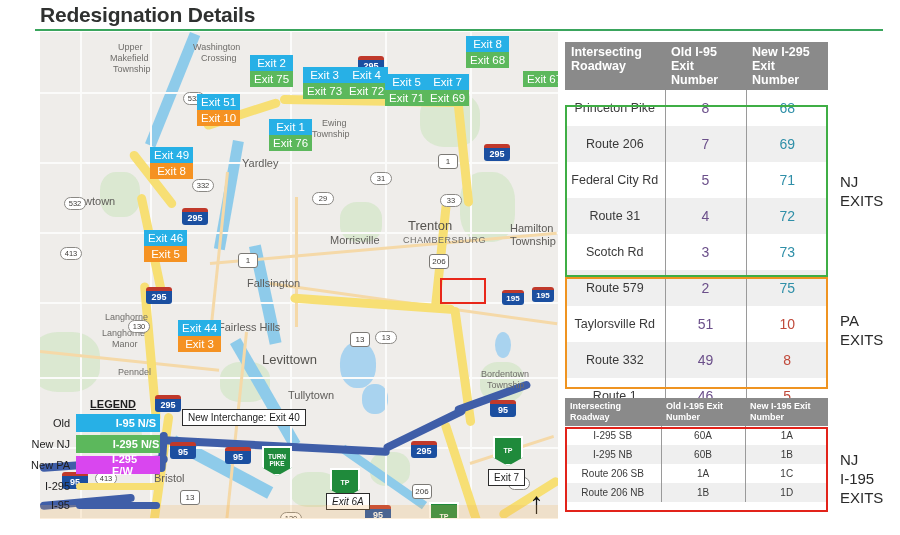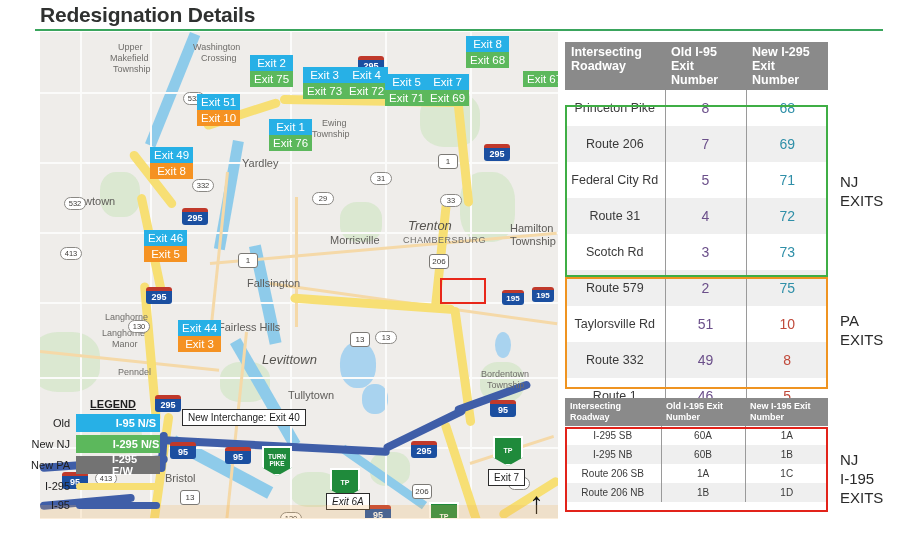--- a/index.html
+++ b/index.html
@@ -34,21 +34,21 @@
   .road-sm { position:absolute; background:#fbfbfa; }
   .arterial { position:absolute; background:#f5d9a8; }
   .yellowhwy { position:absolute; background:#f7df74; border-radius:5px; }
   .bluehwy { position:absolute; background:#3f5ea8; border-radius:5px; }
   .riverband { position:absolute; background:#8ecbea; }
 
   .maptext {
     position:absolute; color:#6f6d6a; font-size:9px;
     white-space:nowrap; font-family:"Liberation Sans", sans-serif;
   }
-  .maptext.big { font-size:13px; color:#55534f;font-style:italic; }
+  .maptext.big { font-size:13px; color:#55534f; }
   .maptext.med { font-size:11px; color:#5e5c59; }
 
   
   .shield-i {
     position:absolute; width:26px; height:17px; border-radius:3px;
     background:#1b4fa0; color:#fff; font-size:9px; font-weight:bold;
     display:flex; align-items:center; justify-content:center;
     border-top:4px solid #c0392b; line-height:1;
   }
   .shield-i.small { width:22px; height:15px; font-size:8px; border-top-width:3px;}
@@ -241,21 +241,21 @@
   <div class="maptext med" style="left:470px;top:190px;">Hamilton</div>
   <div class="maptext med" style="left:470px;top:203px;">Township</div>
   <div class="maptext med" style="left:207px;top:245px;">Fallsington</div>
   <div class="maptext med" style="left:178px;top:289px;">Fairless Hills</div>
   <div class="maptext big" style="left:222px;top:320px;">Levittown</div>
   <div class="maptext" style="left:65px;top:280px;">Langhorne</div>
   <div class="maptext" style="left:62px;top:296px;">Langhorne</div>
   <div class="maptext" style="left:72px;top:307px;">Manor</div>
   <div class="maptext" style="left:78px;top:335px;">Penndel</div>
   <div class="maptext med" style="left:248px;top:357px;">Tullytown</div>
-  <div class="maptext med" style="left:125px;top:440px;">Bristol</div>
+  <div class="maptext med" style="left:114px;top:440px;">Bristol</div>
   <div class="maptext" style="left:441px;top:337px;">Bordentown</div>
   <div class="maptext" style="left:447px;top:348px;">Township</div>
 
   <div class="shield-i" style="left:318px;top:24px;">295</div>
   <div class="shield-i" style="left:444px;top:112px;">295</div>
   <div class="shield-i" style="left:142px;top:176px;">295</div>
   <div class="shield-i" style="left:106px;top:255px;">295</div>
   <div class="shield-i" style="left:115px;top:363px;">295</div>
   <div class="shield-i" style="left:371px;top:409px;">295</div>
   <div class="shield-i" style="left:130px;top:410px;">95</div>
@@ -370,21 +370,21 @@
   <div class="legend-row">
     <div class="legend-key">Old</div>
     <div class="legend-chip" style="background:#27b0e6;">I-95 N/S</div>
   </div>
   <div class="legend-row">
     <div class="legend-key">New NJ</div>
     <div class="legend-chip" style="background:#5cb85c;">I-295 N/S</div>
   </div>
   <div class="legend-row">
     <div class="legend-key">New PA</div>
-    <div class="legend-chip" style="background:#737373;">I-295 E/W</div>
+    <div class="legend-chip" style="background:#d946ef;">I-295 E/W</div>
   </div>
 
   <div class="legend-line-row" style="margin-top:4px;">
     <div class="legend-key">I-295</div>
     <div class="legend-line" style="background:#f7df74;"></div>
   </div>
   <div class="legend-line-row" style="margin-top:3px;">
     <div class="legend-key">I-95</div>
     <div class="legend-line" style="background:#3f5ea8;"></div>
   </div>

